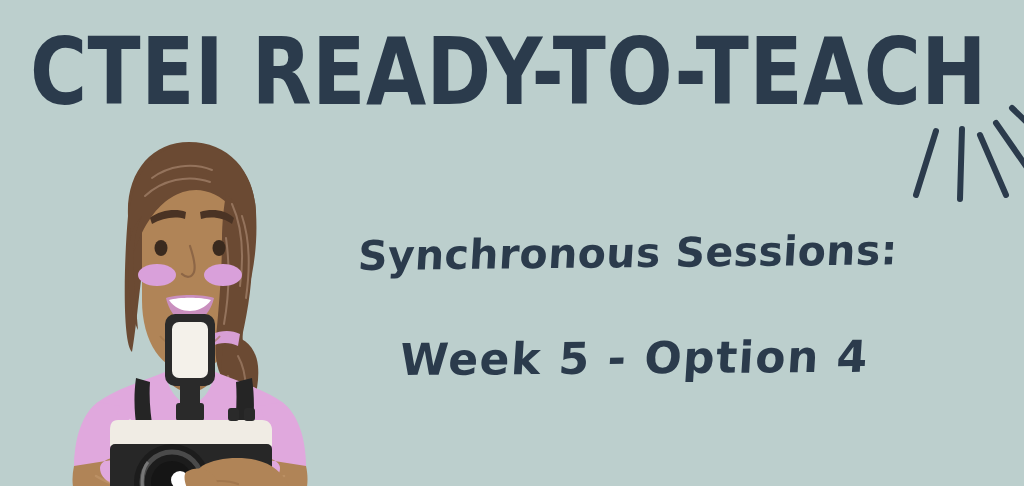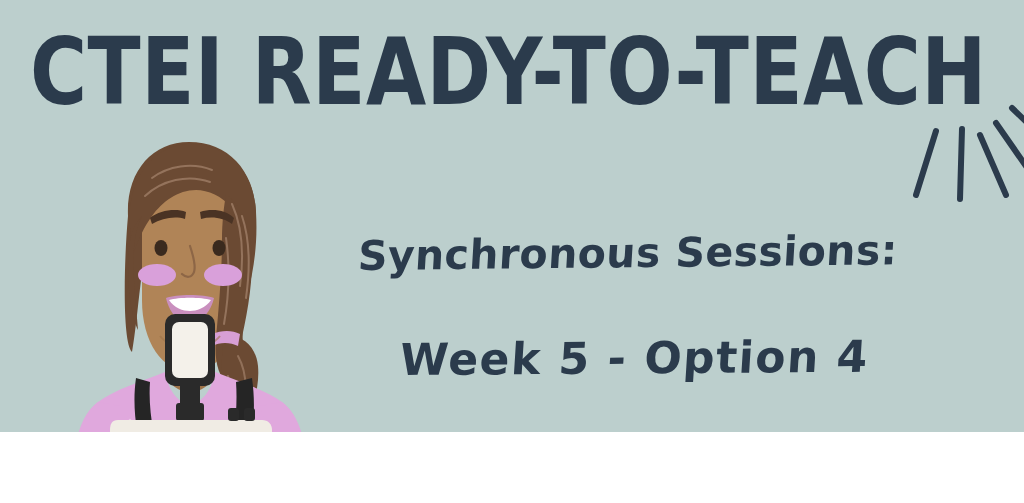--- a/index.html
+++ b/index.html
@@ -3,21 +3,21 @@
 <meta charset="utf-8">
 <style>
   html, body {
     margin: 0;
     padding: 0;
     background: #ffffff;
   }
   #canvas {
     position: relative;
     width: 1024px;
-    height: 432px;
+    height: 486px;
     overflow: hidden;
     background: #bccfcd;
     font-family: "Liberation Sans", sans-serif;
   }
 
   
   #title {
     position: absolute;
     left: 30px;
     top: 16px;

